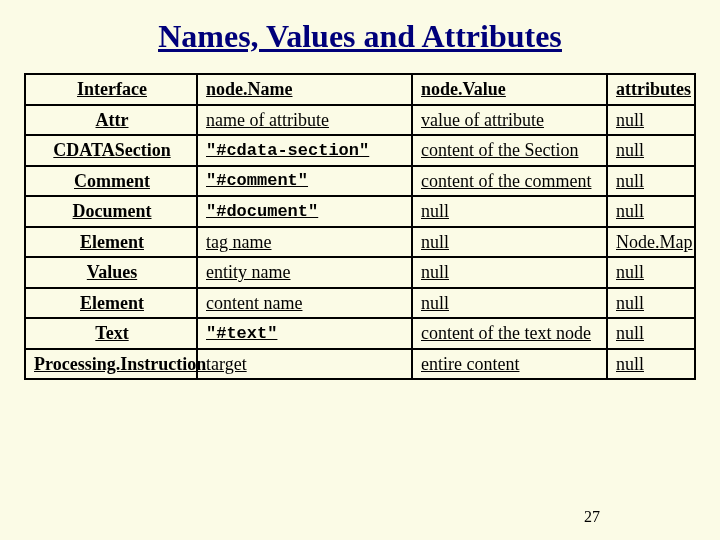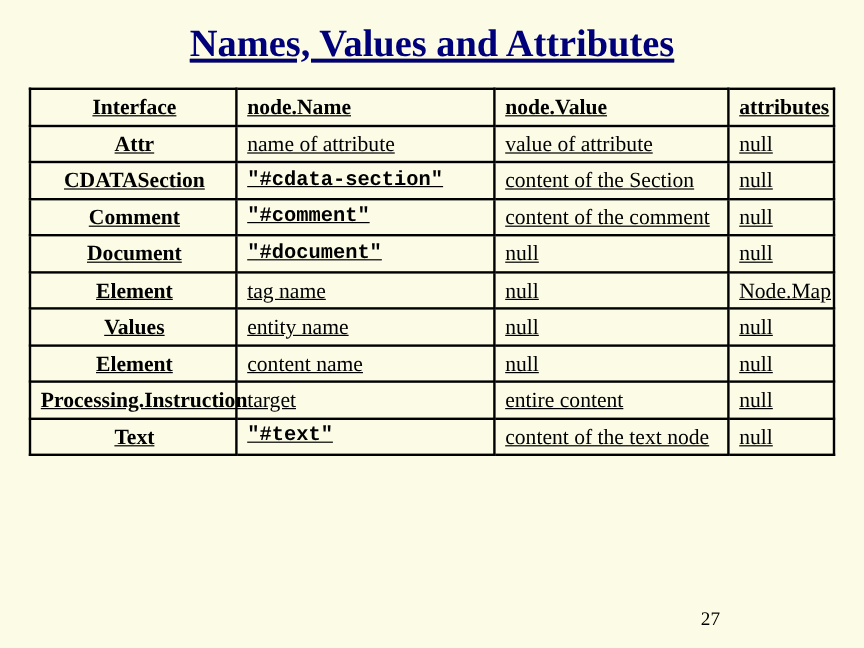--- a/index.html
+++ b/index.html
@@ -122,28 +122,28 @@
           <td>null</td>
           <td>null</td>
         </tr>
         <tr>
           <td class="iface">Element</td>
           <td>content name</td>
           <td>null</td>
           <td>null</td>
         </tr>
         <tr>
+          <td class="iface">Text</td>
+          <td class="mono">"#text"</td>
+          <td>content of the text node</td>
+          <td>null</td>
+        </tr>
+        <tr>
           <td class="iface">Processing.Instruction</td>
           <td>target</td>
           <td>entire content</td>
-          <td>null</td>
-        </tr>
-        <tr>
-          <td class="iface">Text</td>
-          <td class="mono">"#text"</td>
-          <td>content of the text node</td>
           <td>null</td>
         </tr>
       </tbody>
   </table>
 
   <div class="pagenum">27</div>
 </div>
 
 </body></html>

